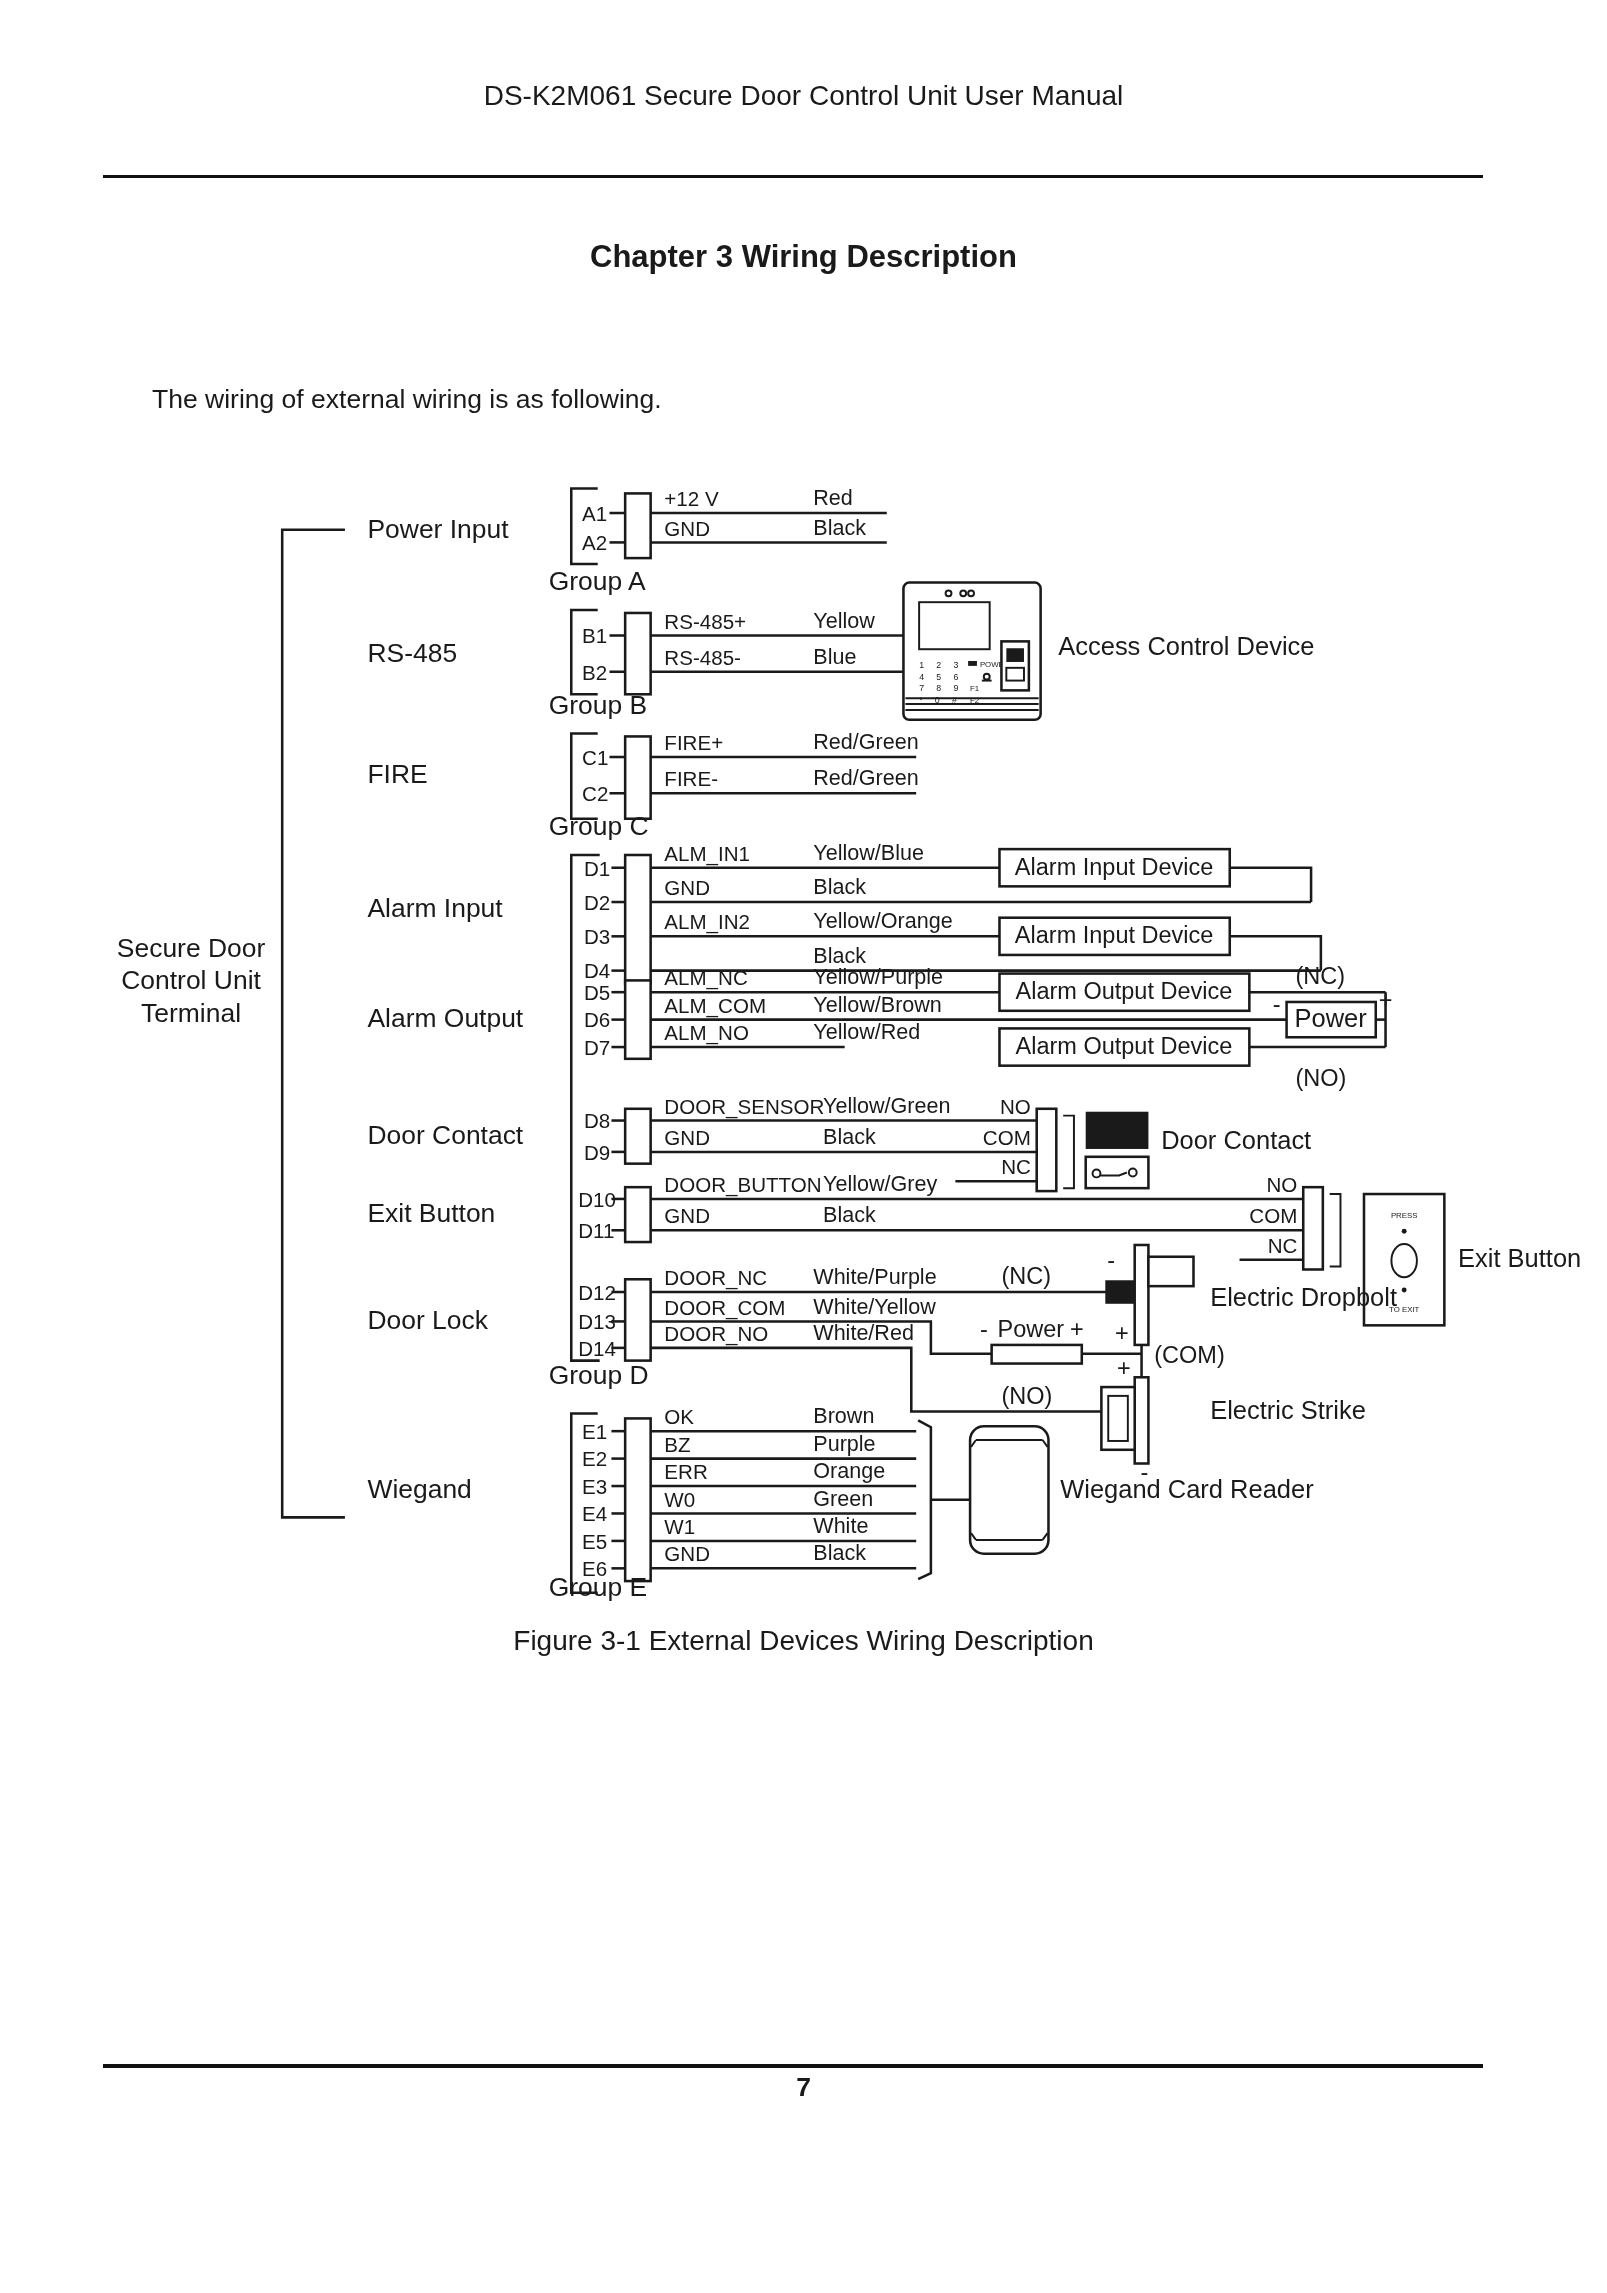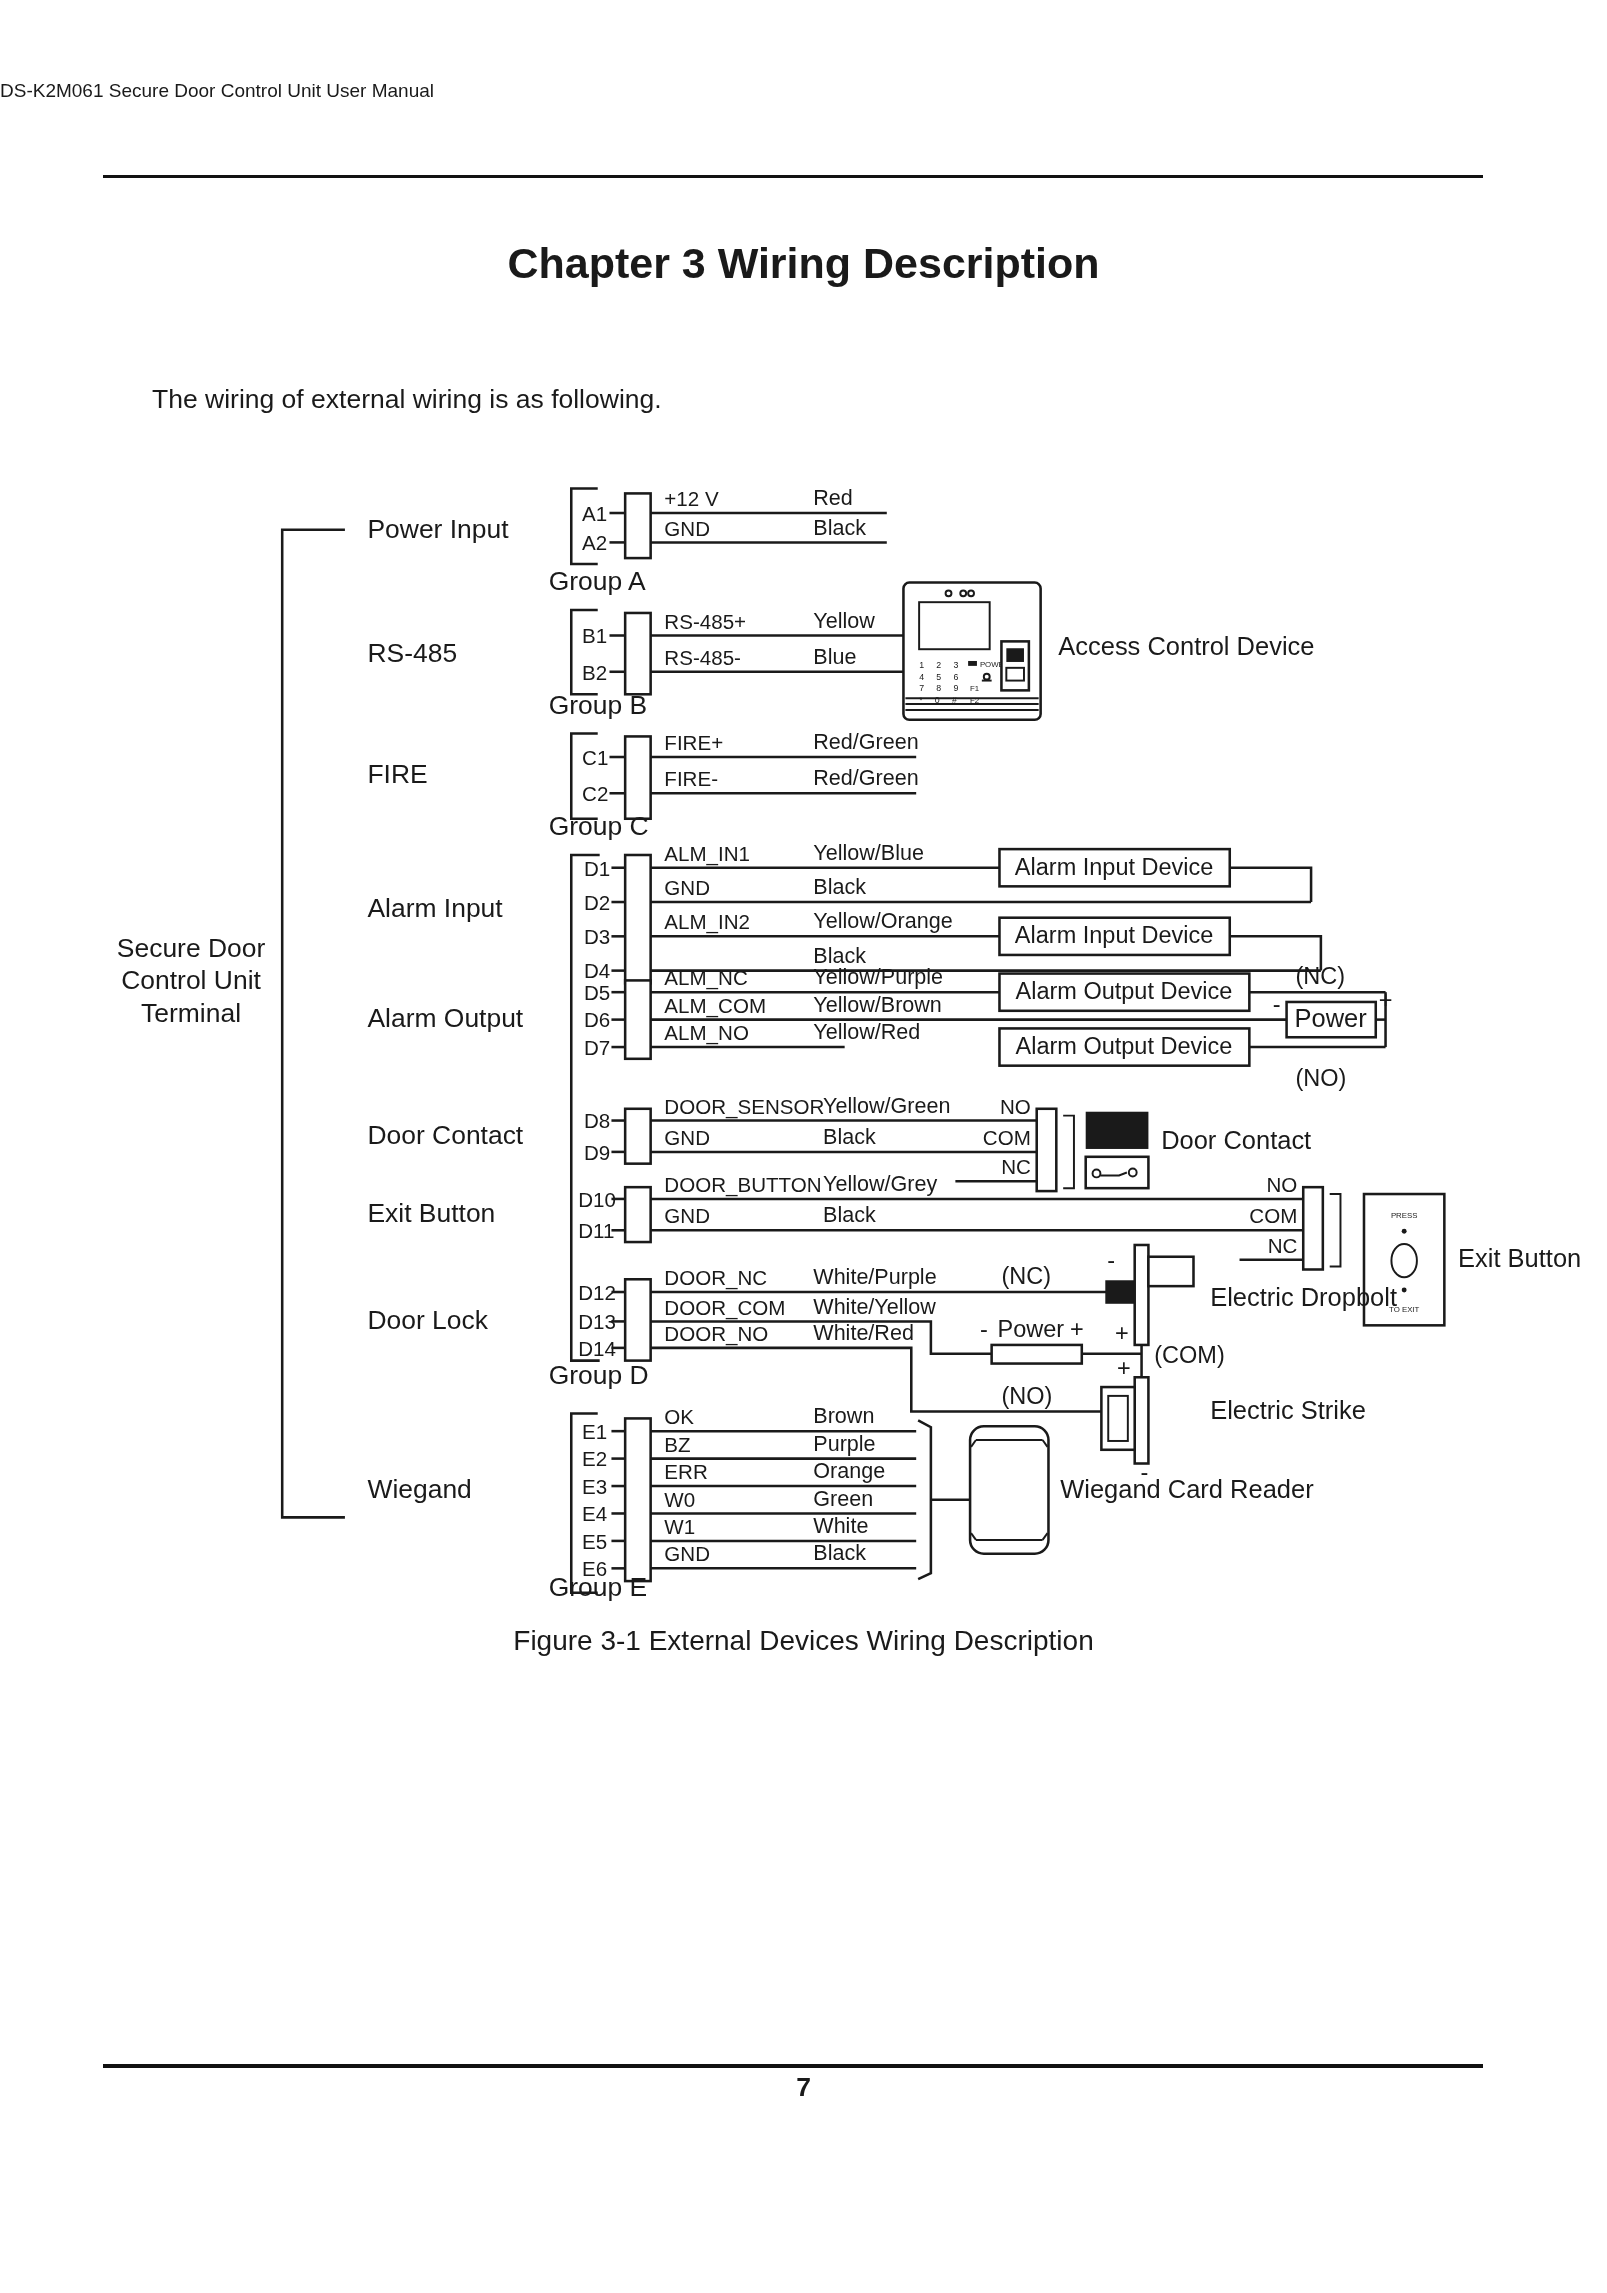--- a/index.html
+++ b/index.html
@@ -1,21 +1,21 @@
 <!DOCTYPE html>
 <html><head>
 <meta charset="utf-8">
 <style>
   html,body{margin:0;padding:0;background:#e8e8e8;}
   .page{position:relative;width:1607px;height:2294px;background:#ffffff;margin:0 auto;
         font-family:"Liberation Sans",sans-serif;color:#1a1a1a;overflow:hidden;}
   .abs{position:absolute;}
-  .hdr{top:80px;left:0;width:100%;font-size:19px;}
+  .hdr{top:80px;left:0;width:100%;text-align:center;font-size:28px;}
   .hdr-rule{top:175px;left:103px;width:1380px;height:2.9px;background:#111;}
-  .title{top:239px;left:0;width:100%;text-align:center;font-size:43px;font-weight:bold;margin:0;}
+  .title{top:239px;left:0;width:100%;text-align:center;font-size:31px;font-weight:bold;margin:0;}
   .intro{top:384px;left:152px;font-size:26.5px;margin:0;}
   .caption{top:1625px;left:0;width:100%;text-align:center;font-size:28px;font-weight:normal;}
   .ftr-rule{top:2064px;left:103px;width:1380px;height:3.9px;background:#111;}
   .pageno{top:2072px;left:0;width:100%;text-align:center;font-size:26.5px;font-weight:bold;}
   svg{position:absolute;left:0;top:0;}
   svg text{fill:#1a1a1a;}
   .wire{stroke:#1a1a1a;stroke-width:2.6;fill:none;}
   .thin{stroke:#1a1a1a;stroke-width:2;fill:none;}
   .blk{fill:#ffffff;stroke:#1a1a1a;stroke-width:2.6;}
   .solid{fill:#1a1a1a;stroke:none;}

